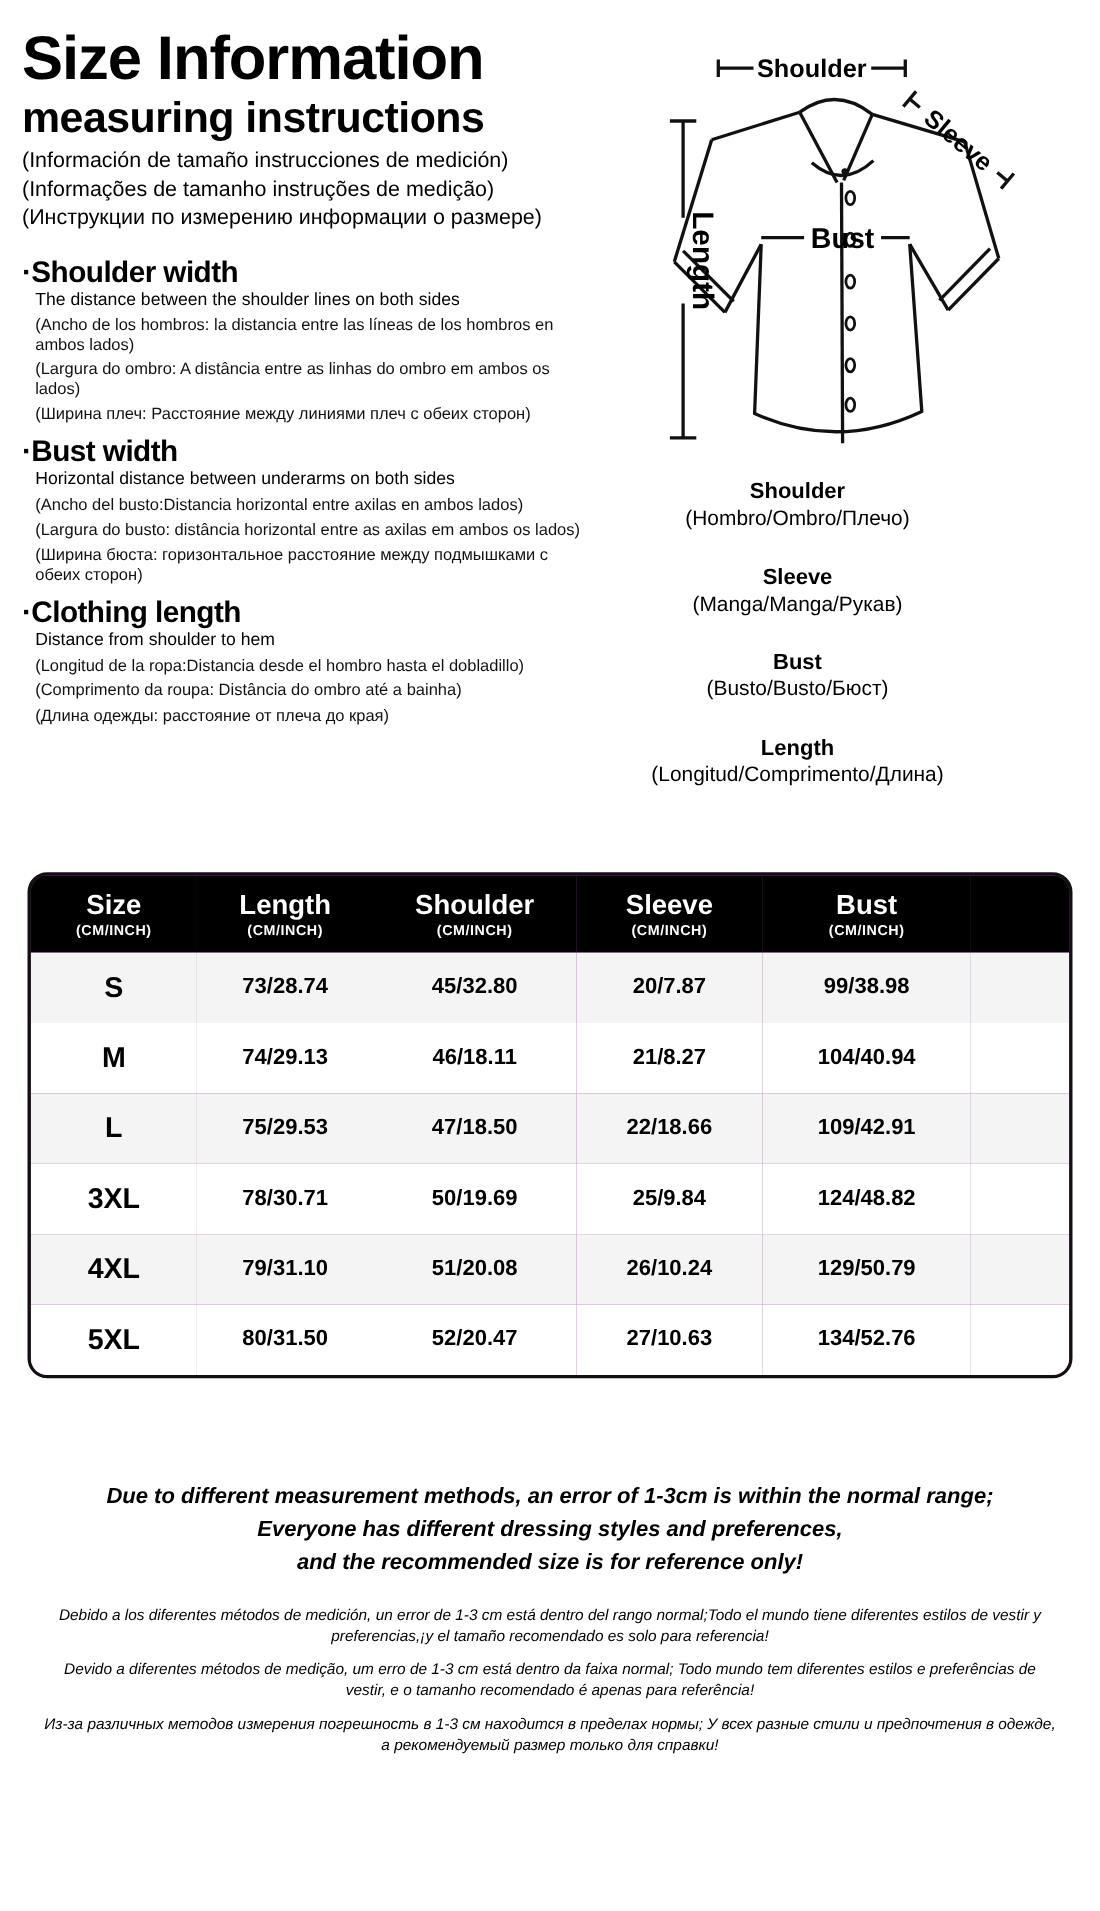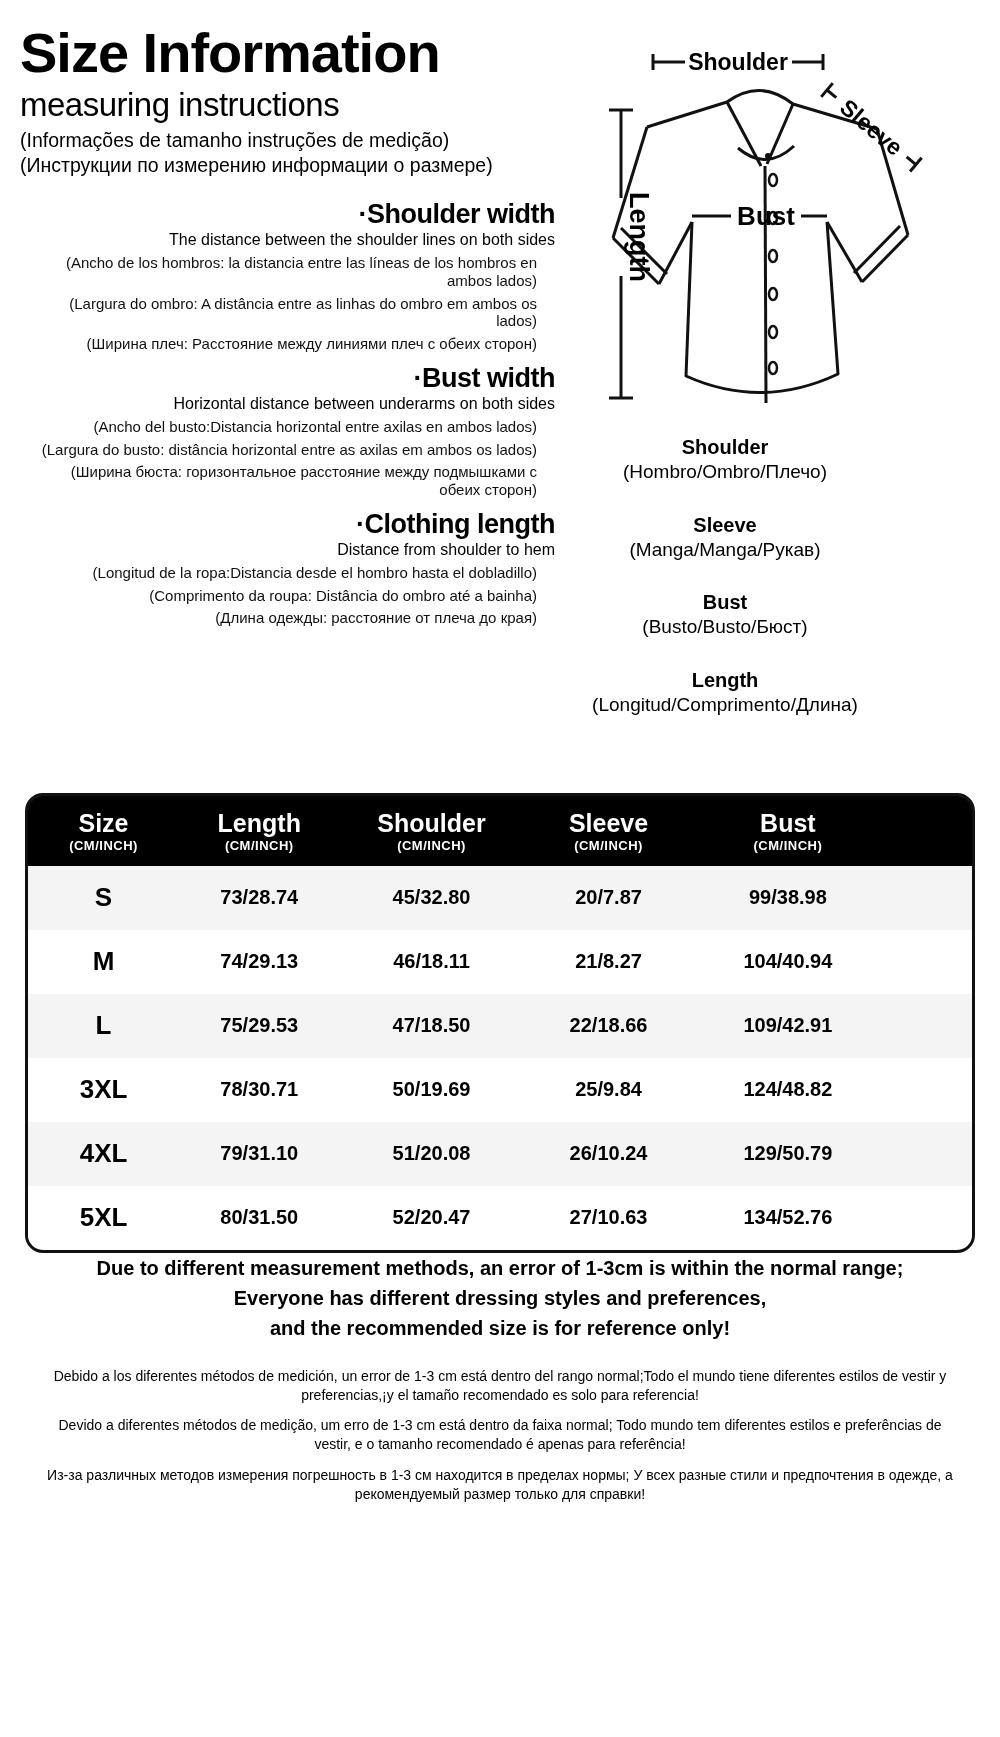--- a/index.html
+++ b/index.html
@@ -3,23 +3,23 @@
 <meta charset="utf-8">
 <style>
   html,body{margin:0;padding:0;background:#fff;}
   body{width:1000px;height:1737px;overflow:hidden;font-family:"Liberation Sans",sans-serif;color:#000;}
   .page{position:relative;width:1000px;height:1737px;background:#fff;}
 
   
   .top{position:relative;height:793px;}
   .left-col{position:absolute;left:20px;top:22px;width:535px;}
   .page-title{font-size:56px;font-weight:bold;line-height:1.1;margin:0;letter-spacing:-1px;}
-  .page-subtitle{font-size:33px;font-weight:normal;line-height:1.15;margin:2px 0 4px 0;letter-spacing:-0.5px;}
+  .page-subtitle{font-size:39px;font-weight:bold;line-height:1.15;margin:2px 0 4px 0;letter-spacing:-0.5px;}
   .sub-tr{font-size:19.5px;line-height:1.32;margin:0;}
-  .sec{margin-top:10px;text-align:right;}
+  .sec{margin-top:10px;}
   .sec:first-of-type{margin-top:20px;}
   .sec-heading{font-size:27px;font-weight:bold;line-height:1.15;margin:0;letter-spacing:-0.5px;}
   .sec-body{font-size:16px;line-height:1.2;margin:0 0 0 12px;}
   .sec-tr{font-size:15px;line-height:1.18;margin:5px 0 0 12px;width:505px;color:#111;}
 
   .right-col{position:absolute;left:555px;top:30px;width:445px;}
   .shirt-svg{display:block;}
   .legend{width:340px;margin-top:20px;text-align:center;}
   .legend-item{margin-bottom:28px;}
   .legend-term{font-size:20px;font-weight:bold;line-height:1.25;}
@@ -32,35 +32,36 @@
   col.c-sleeve{width:18%;} col.c-bust{width:20%;} col.c-spacer{width:9.5%;}
   thead th{background:#000;color:#fff;padding:13px 0 11px 0;text-align:center;}
   .col-label{display:block;font-size:25px;font-weight:bold;line-height:1.15;}
   .col-unit{display:block;font-size:13px;font-weight:bold;line-height:1.3;letter-spacing:0.5px;}
   tbody td{height:64px;text-align:center;font-size:20px;font-weight:bold;padding:0;}
   tbody td.size-cell{font-size:26px;}
   tbody tr.odd{background:#f4f4f4;}
   tbody tr.even{background:#ffffff;}
 
   
-  .footer{text-align:center;}
+  .footer{margin-top:92px;text-align:center;font-style:italic;}
   .notice{font-size:20px;font-weight:bold;line-height:1.5;}
   .footer-trs{margin-top:24px;}
   .footer-tr{font-size:14px;line-height:1.35;margin:0 auto 12px auto;width:920px;}
 </style>
 </head>
 <body>
 
 <div class="page">
 
   <div class="top">
 
     <div class="left-col">
       <h1 class="page-title">Size Information</h1>
       <h2 class="page-subtitle">measuring instructions</h2>
+      <p class="sub-tr">(Información de tamaño instrucciones de medición)</p>
       <p class="sub-tr">(Informações de tamanho instruções de medição)</p>
       <p class="sub-tr">(Инструкции по измерению информации о размере)</p>
 
       <div class="sec">
         <h3 class="sec-heading">·Shoulder width</h3>
         <div class="sec-body">The distance between the shoulder lines on both sides</div>
         <p class="sec-tr">(Ancho de los hombros: la distancia entre las líneas de los hombros en ambos lados)</p>
         <p class="sec-tr">(Largura do ombro: A distância entre as linhas do ombro em ambos os lados)</p>
         <p class="sec-tr">(Ширина плеч: Расстояние между линиями плеч с обеих сторон)</p>
       </div>

